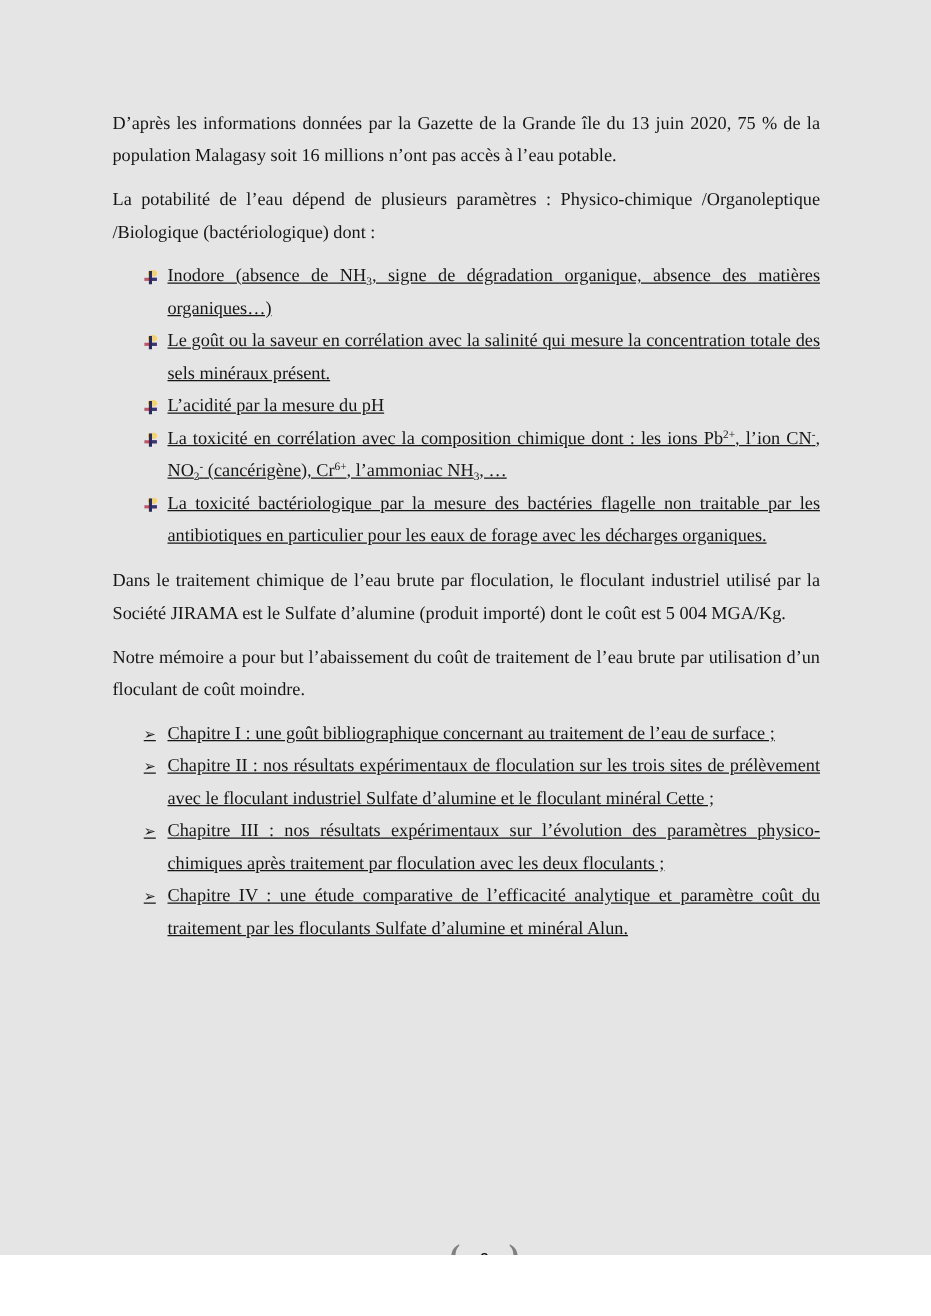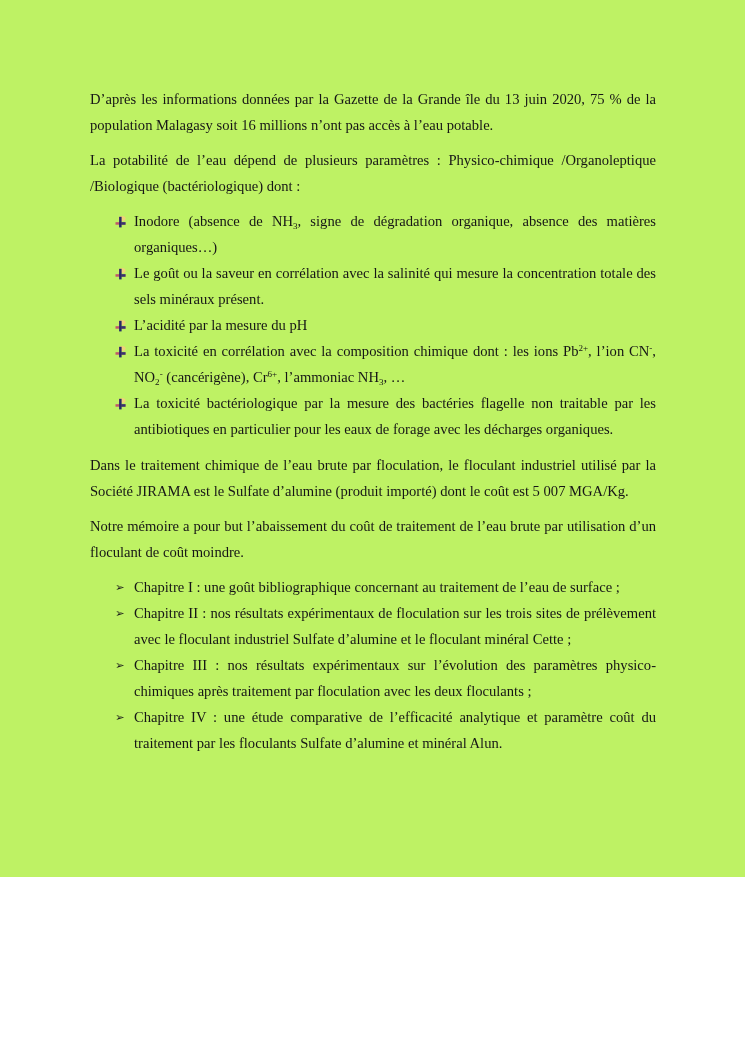--- a/index.html
+++ b/index.html
@@ -1,28 +1,28 @@
 <!DOCTYPE html>
 <html lang="fr"><head>
 <meta charset="utf-8">
 <style>
   html,body { margin:0; padding:0; background:#ffffff; }
   .page {
     position:relative;
-    width:745px; height:877px;
-    background:#bef264;
+    width:745px; height:1004px;
+    background:#e5e5e5;
     font-family:"Liberation Serif","DejaVu Serif",serif;
     font-size:14.6px;
     line-height:26px;
     color:#161616;
     overflow:hidden;
   }
   .content { position:absolute; left:90px; right:89px; top:86px; }
   p { margin:0 0 9px 0; text-align:justify; }
-  ul { list-style:none; margin:0 0 10px 0; padding:0 0 0 25px; }
+  ul { list-style:none; margin:0 0 10px 0; padding:0 0 0 25px;text-decoration:underline; }
   li { display:flex; }
   .cmark { flex:0 0 19px; padding-top:7.5px; }
   .cmark svg { display:block; width:11px; height:12px; }
   .amark {
     flex:0 0 19px;
     font-family:"DejaVu Sans",sans-serif;
     font-size:11.5px;
     line-height:26px;
     color:#1a1a1a;
   }
@@ -106,21 +106,21 @@
               <ellipse cx="7" cy="2.6" rx="3.6" ry="2.6" fill="#f0d27a"></ellipse>
               <rect x="0.5" y="6.2" width="10" height="2.5" fill="#bf556b"></rect>
               <rect x="6.4" y="6.2" width="4.1" height="2.5" fill="#33386e"></rect>
               <rect x="4.1" y="0.8" width="2.5" height="10.6" fill="#252a66"></rect>
             </svg>
           </span>
         <span class="ltext">La toxicité bactériologique par la mesure des bactéries flagelle non traitable par les antibiotiques en particulier pour les eaux de forage avec les décharges organiques.</span>
       </li>
     </ul>
 
-    <p>Dans le traitement chimique de l’eau brute par floculation, le floculant industriel utilisé par la Société JIRAMA est le Sulfate d’alumine (produit importé) dont le coût est 5 007 MGA/Kg.</p>
+    <p>Dans le traitement chimique de l’eau brute par floculation, le floculant industriel utilisé par la Société JIRAMA est le Sulfate d’alumine (produit importé) dont le coût est 5 004 MGA/Kg.</p>
 
     <p>Notre mémoire a pour but l’abaissement du coût de traitement de l’eau brute par utilisation d’un floculant de coût moindre.</p>
 
 
     <ul>
       <li>
         <span class="amark">➢</span>
         <span class="ltext">Chapitre I : une goût bibliographique concernant au traitement de l’eau de surface ;</span>
       </li>
       <li>

